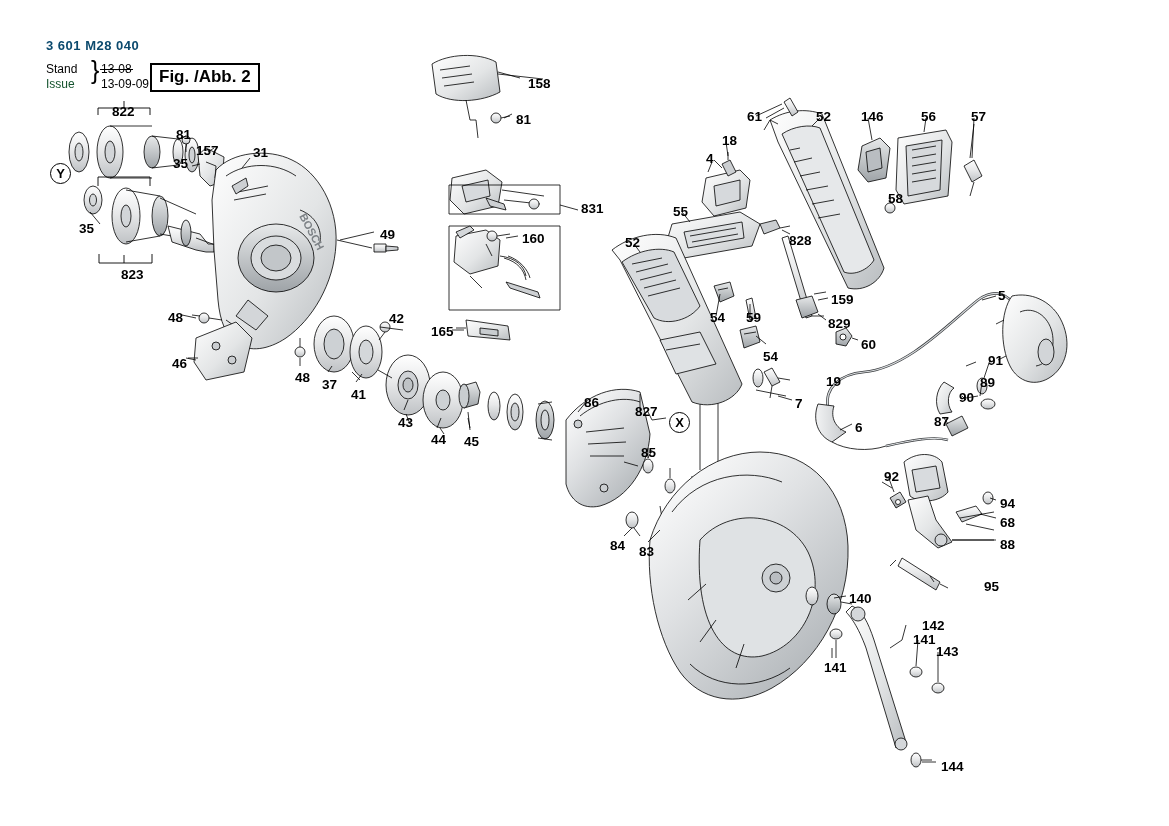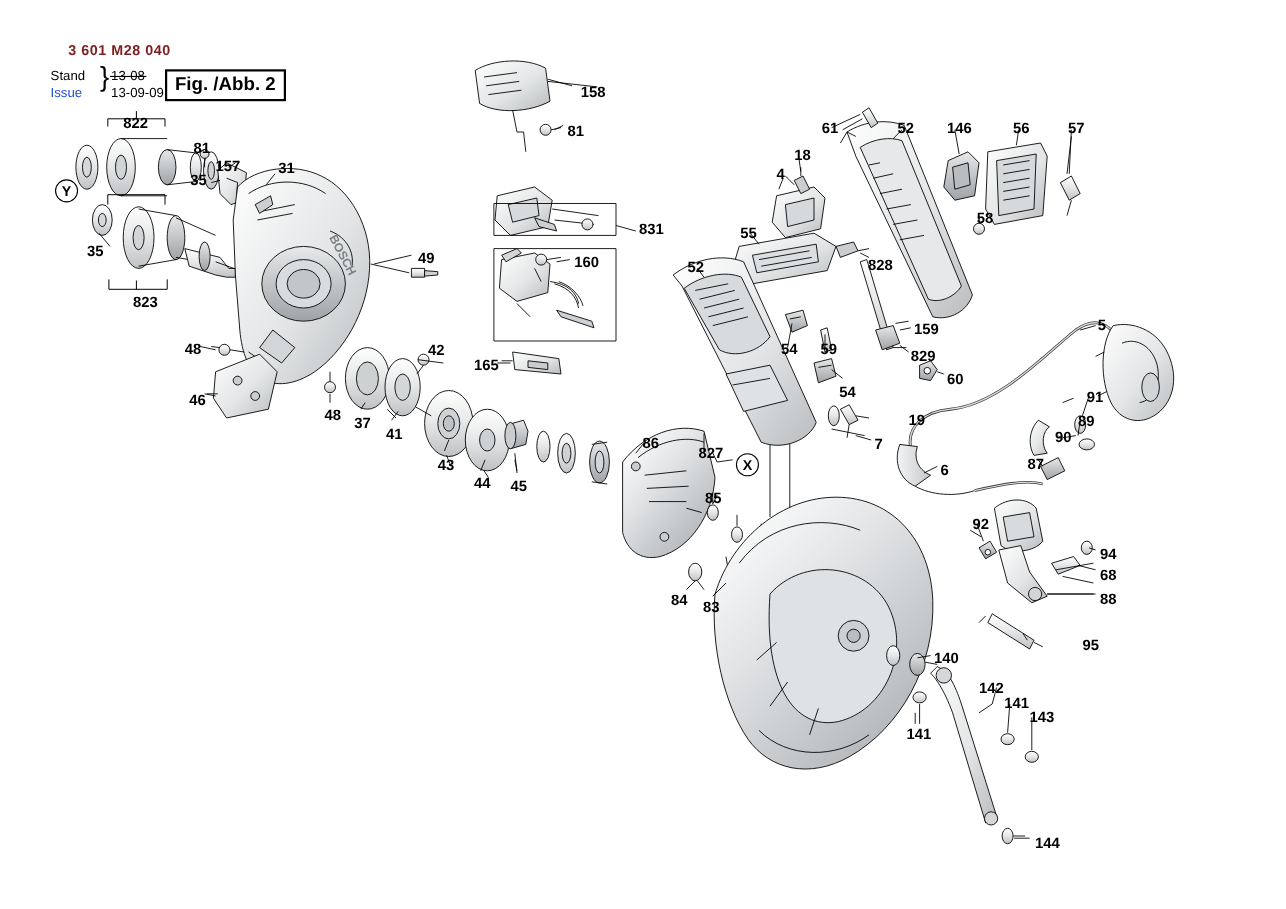--- a/index.html
+++ b/index.html
@@ -13,42 +13,42 @@
   #page {
     position: relative;
     width: 1169px;
     height: 826px;
     background: #ffffff;
     overflow: hidden;
   }
   
   .hdr-partno {
     position: absolute;
-    left: 62px;
+    left: 46px;
     top: 38px;
     font-size: 13px;
     font-weight: bold;
-    color: #7f1d1d;
+    color: #0c4a6e;
     letter-spacing: 0.5px;
     white-space: nowrap;
   }
   .hdr-stand {
     position: absolute;
     left: 46px;
     top: 62px;
     font-size: 12px;
     color: #000;
     white-space: nowrap;
   }
   .hdr-issue {
     position: absolute;
     left: 46px;
     top: 77px;
     font-size: 12px;
-    color: #1d4ed8;
+    color: #14532d;
     white-space: nowrap;
   }
   .hdr-brace {
     position: absolute;
     left: 91px;
     top: 58px;
     font-size: 25px;
     line-height: 25px;
     color: #000;
   }
@@ -520,21 +520,21 @@
   <div class="cal" style="left:516px; top:113px;">81</div>
   <div class="cal" style="left:581px; top:202px;">831</div>
   <div class="cal" style="left:522px; top:232px;">160</div>
   <div class="cal" style="left:431px; top:325px;">165</div>
   <div class="cal" style="left:635px; top:405px;">827</div>
   <div class="cal" style="left:641px; top:446px;">85</div>
   <div class="cal" style="left:610px; top:539px;">84</div>
   <div class="cal" style="left:639px; top:545px;">83</div>
   <div class="cal" style="left:849px; top:592px;">140</div>
   <div class="cal" style="left:824px; top:661px;">141</div>
-  <div class="cal" style="left:890px; top:619px;">142</div>
+  <div class="cal" style="left:922px; top:619px;">142</div>
   <div class="cal" style="left:913px; top:633px;">141</div>
   <div class="cal" style="left:936px; top:645px;">143</div>
   <div class="cal" style="left:941px; top:760px;">144</div>
   <div class="cal" style="left:747px; top:110px;">61</div>
   <div class="cal" style="left:816px; top:110px;">52</div>
   <div class="cal" style="left:861px; top:110px;">146</div>
   <div class="cal" style="left:921px; top:110px;">56</div>
   <div class="cal" style="left:971px; top:110px;">57</div>
   <div class="cal" style="left:722px; top:134px;">18</div>
   <div class="cal" style="left:706px; top:152px;">4</div>

